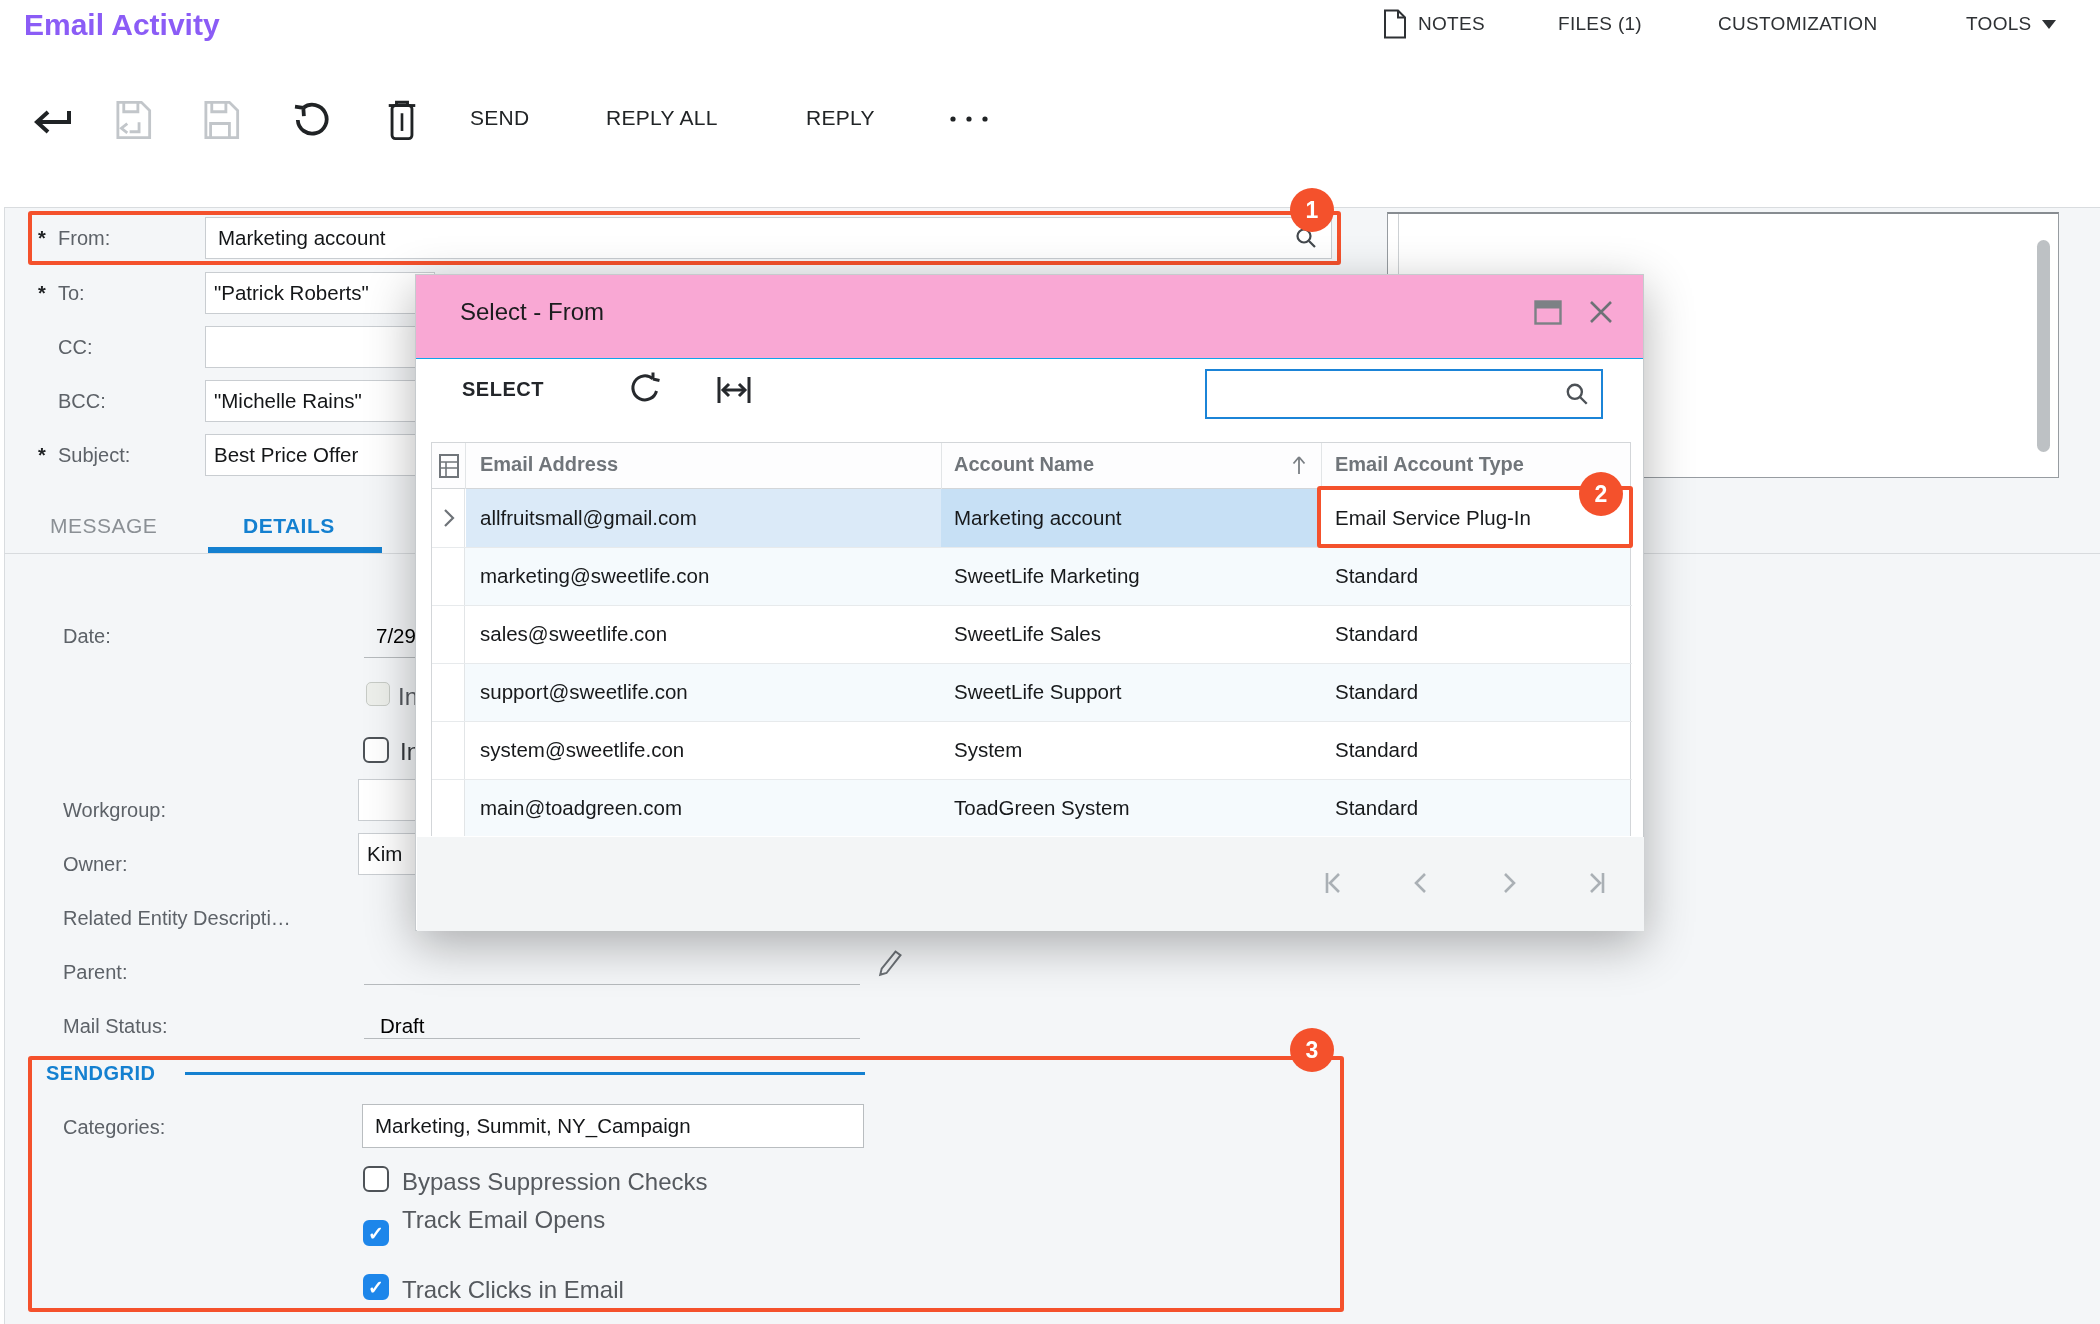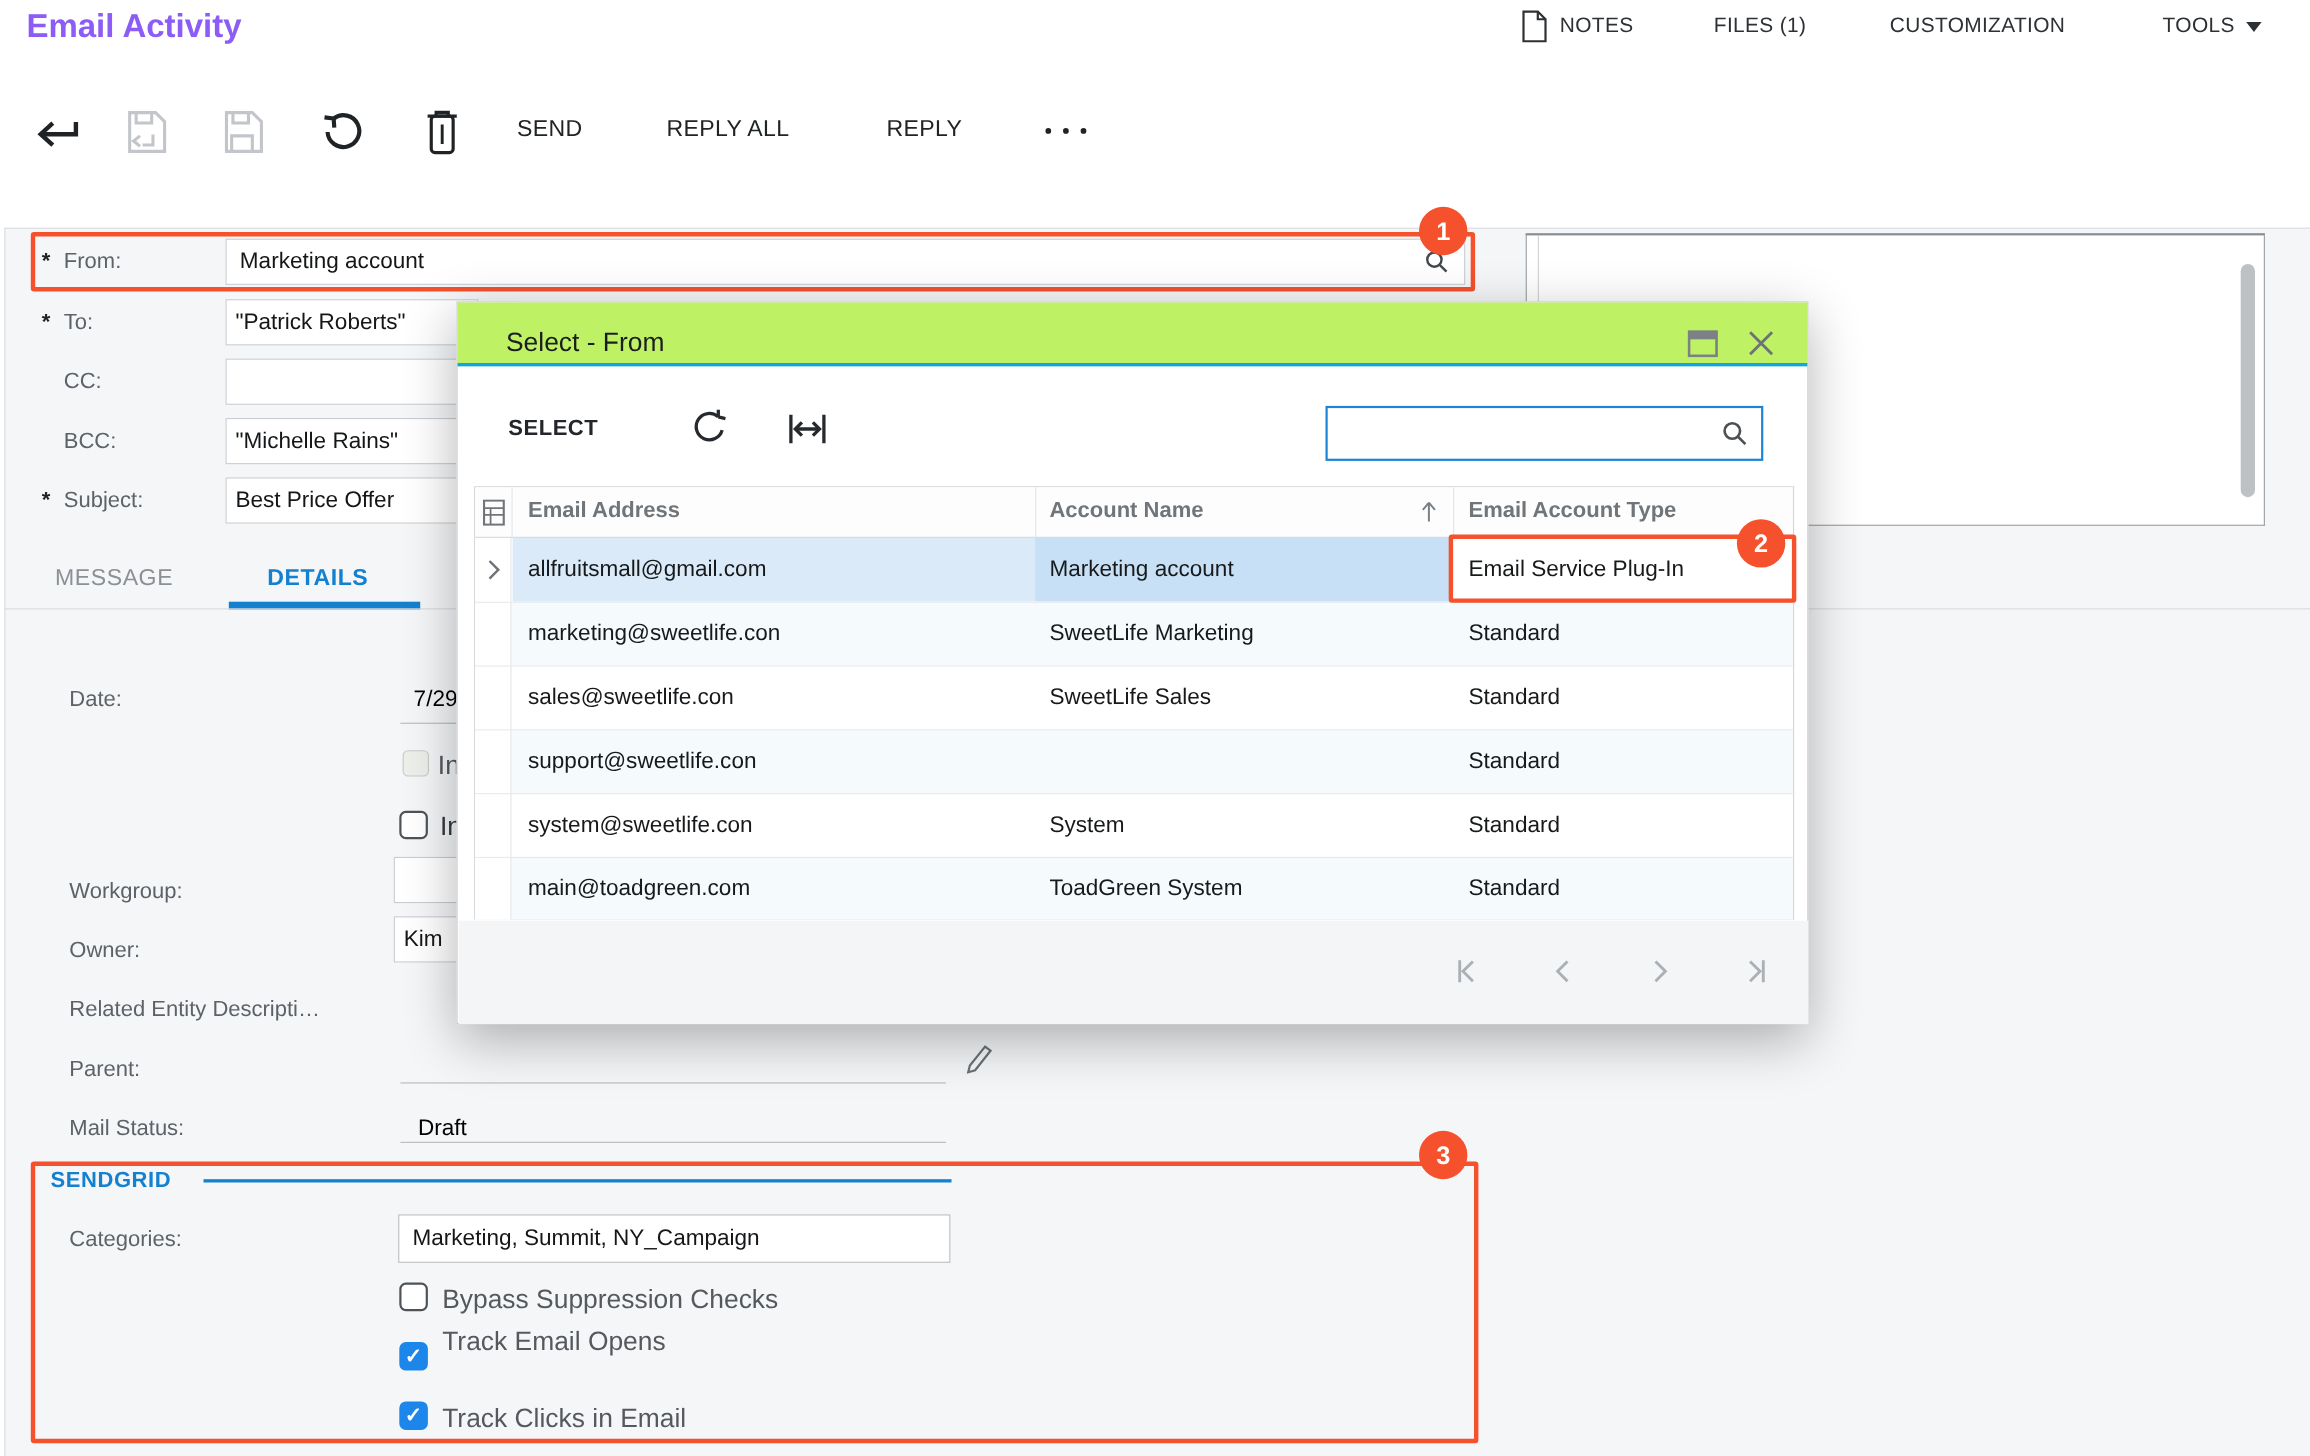--- a/index.html
+++ b/index.html
@@ -35,22 +35,22 @@
   
   .cb { position:absolute; width:26px; height:26px; border-radius:6px; }
   .cb-off { background:#fff; border:2px solid #4e5358; }
   .cb-dis { width:24px; height:24px; background:#edefeb; border:1.5px solid #c7cbc6; border-radius:5px; }
   .cb-on { background:#1d86ea; border:2px solid #1d86ea; color:#fff; font-size:19px; font-weight:700;
     display:flex; align-items:center; justify-content:center; }
   .cblabel { font-size:24px; color:#55595e; white-space:nowrap; }
   
   #modal { left:415px; top:274px; width:1229px; height:657px; background:#fff;
     border:1px solid #c6cacd; box-shadow:0 14px 46px rgba(0,0,0,.30); z-index:40; }
-  #modal .mhead { position:absolute; left:0; top:0; width:100%; height:58px;
-    background:#bef264; border-bottom:3px solid #0ea5e9; }
+  #modal .mhead { position:absolute; left:0; top:0; width:100%; height:84px;
+    background:#f9a8d4; border-bottom:1px solid #0ea5e9; }
   .mtitle { font-size:24px; color:#1b1d1f; }
   .mselect { font-size:20px; font-weight:700; color:#23262a; letter-spacing:.5px; cursor:pointer; }
   #msearch { left:789px; top:94px; width:398px; height:50px; border:2px solid #1b84d7; padding:0 40px 0 12px; }
   
   .thead-text { font-size:20px; font-weight:700; color:#70757a; white-space:nowrap; }
   .tcell { position:absolute; font-size:20.5px; color:#17191b; white-space:nowrap; overflow:hidden; }
   .vline { position:absolute; width:1px; background:#e2e5e7; }
   .rowline { position:absolute; left:0; width:1200px; height:1px; background:#e7eaec; }
   .stripe { background:#f5fafd; }
   .pagebtn { cursor:pointer; }
@@ -260,20 +260,21 @@
         <div class="abs" style="left:0; top:0; width:33px; height:58px; background:#fff; border-right:1px solid #e2e5e7;"></div>
         <div class="tcell" style="left:34px; top:0; width:475px; height:58px; line-height:58px; padding-left:14px;">sales@sweetlife.con</div>
         <div class="tcell" style="left:509px; top:0; width:380px; height:58px; line-height:58px; padding-left:13px;">SweetLife Sales</div>
         <div class="tcell" style="left:889px; top:0; width:309px; height:58px; line-height:58px; padding-left:14px;">Standard</div>
         <div class="rowline" style="top:0;"></div>
       </div>
 
       <div class="abs stripe" style="left:0; top:220px; width:1198px; height:58px;">
         <div class="abs" style="left:0; top:0; width:33px; height:58px; background:#fff; border-right:1px solid #e2e5e7;"></div>
         <div class="tcell" style="left:34px; top:0; width:475px; height:58px; line-height:58px; padding-left:14px;">support@sweetlife.con</div>
+        <div class="tcell" style="left:509px; top:0; width:380px; height:58px; line-height:58px; padding-left:13px;">SweetLife Support</div>
         <div class="tcell" style="left:889px; top:0; width:309px; height:58px; line-height:58px; padding-left:14px;">Standard</div>
         <div class="rowline" style="top:0;"></div>
       </div>
 
       <div class="abs" style="left:0; top:278px; width:1198px; height:58px;">
         <div class="abs" style="left:0; top:0; width:33px; height:58px; background:#fff; border-right:1px solid #e2e5e7;"></div>
         <div class="tcell" style="left:34px; top:0; width:475px; height:58px; line-height:58px; padding-left:14px;">system@sweetlife.con</div>
         <div class="tcell" style="left:509px; top:0; width:380px; height:58px; line-height:58px; padding-left:13px;">System</div>
         <div class="tcell" style="left:889px; top:0; width:309px; height:58px; line-height:58px; padding-left:14px;">Standard</div>
         <div class="rowline" style="top:0;"></div>

